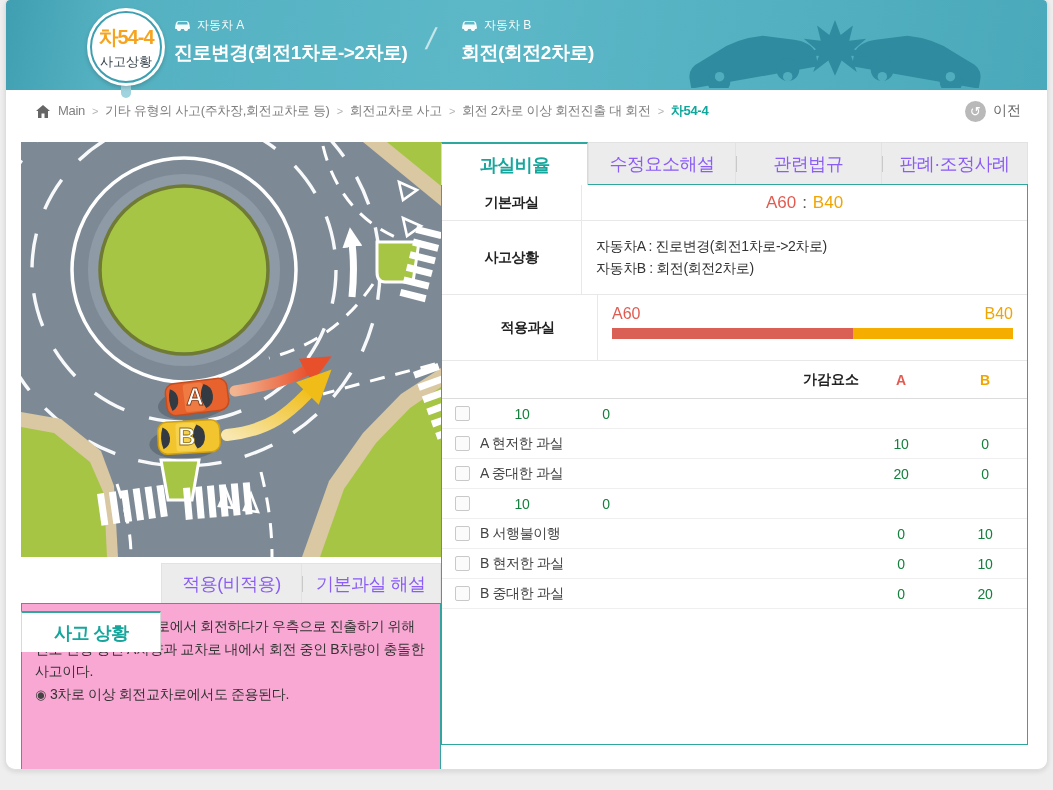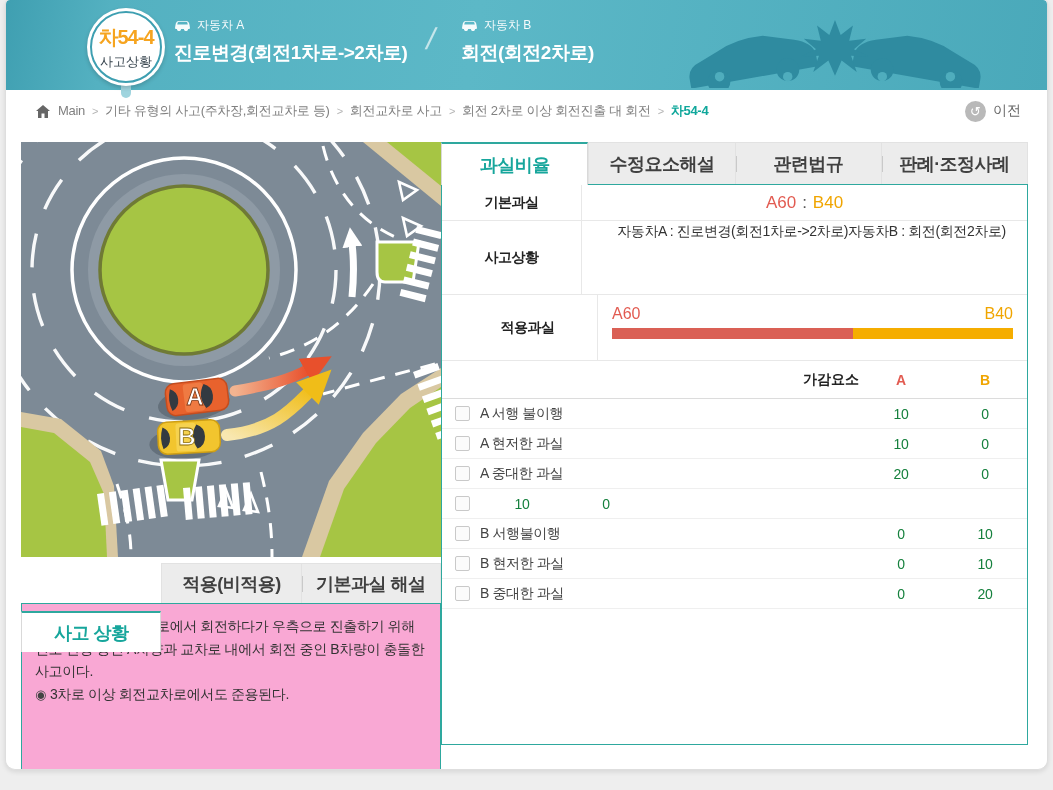--- a/index.html
+++ b/index.html
@@ -61,21 +61,21 @@
   main { display:flex; padding:10px 19px 0 15px; }
   .left-col { width:420px; }
   .right-col { flex:1; }
   .illustration { width:420px; height:415px; display:block; }
   
   .tabs { display:flex; position:relative; z-index:2; }
   .tab {
     flex:1; display:flex; align-items:center; justify-content:center;
     font-size:18px; letter-spacing:-.5px; cursor:pointer; position:relative;
   }
-  .tab.inactive { background:#ececec; color:#404040; border:1px solid #e2e2e2; border-bottom:none;font-weight:bold; }
+  .tab.inactive { background:#ececec; color:#8b5cf6; border:1px solid #e2e2e2; border-bottom:none; }
   .tab.inactive + .tab.inactive { border-left:none; }
   .tab.inactive + .tab.inactive::before {
     content:""; position:absolute; left:0; top:50%; transform:translateY(-50%);
     width:1px; height:16px; background:#c9c9c9;
   }
   .tab.active {
     background:#fff; color:#17a69c; font-weight:bold;
     border-top:2px solid #2ea89e; border-left:1px solid #d9d9d9; border-right:1px solid #d9d9d9;
     margin-bottom:-1px;
   }
@@ -96,21 +96,21 @@
   .prow-label {
     width:140px; flex:0 0 140px; display:flex; align-items:center; justify-content:center;
     font-size:14px; font-weight:bold; color:#222; border-right:1px solid #e8e8e8; letter-spacing:-.5px;
   }
   .prow-value { flex:1; }
   .row-basic { height:36px; }
   .row-basic .prow-value { display:flex; align-items:center; justify-content:center; font-size:17px; }
   .va { color:#e25b51; } .vsep { color:#555; padding:0 6px; } .vb { color:#f0a500; }
   .row-situation { height:74px; }
   .row-situation .prow-value {
-    display:flex; flex-direction:row; justify-content:center;
+    display:flex; flex-direction:column; justify-content:center;
     padding-left:14px; font-size:14px; color:#333; line-height:1.55; letter-spacing:-.4px;
   }
   .row-applied { height:66px;padding-left:16px; }
   .row-applied .prow-value { padding:10px 14px 0; }
   .bar-labels { display:flex; justify-content:space-between; font-size:16px; margin-bottom:5px; }
   .bar-labels .la { color:#e25b51; } .bar-labels .lb { color:#f0a500; }
   .fault-bar { display:flex; height:11px; width:100%; }
   .fault-bar .seg-a { background:#da6055; }
   .fault-bar .seg-b { background:#f5ad00; }
   
@@ -384,21 +384,20 @@
         </div>
 
         <div class="factors-header">
           <div class="fh-label">가감요소</div>
           <div class="fcol fcol-a">A</div>
           <div class="fcol fcol-b">B</div>
         </div>
         <div id="factors-list">
   <div class="factor-row">
     <span class="chk"></span>
-    <span class="flabel">A 서행 불이행</span>
     <span class="fcol fval-a">10</span>
     <span class="fcol fval-b">0</span>
   </div>
 
   <div class="factor-row">
     <span class="chk"></span>
     <span class="flabel">A 현저한 과실</span>
     <span class="fcol fval-a">10</span>
     <span class="fcol fval-b">0</span>
   </div>

